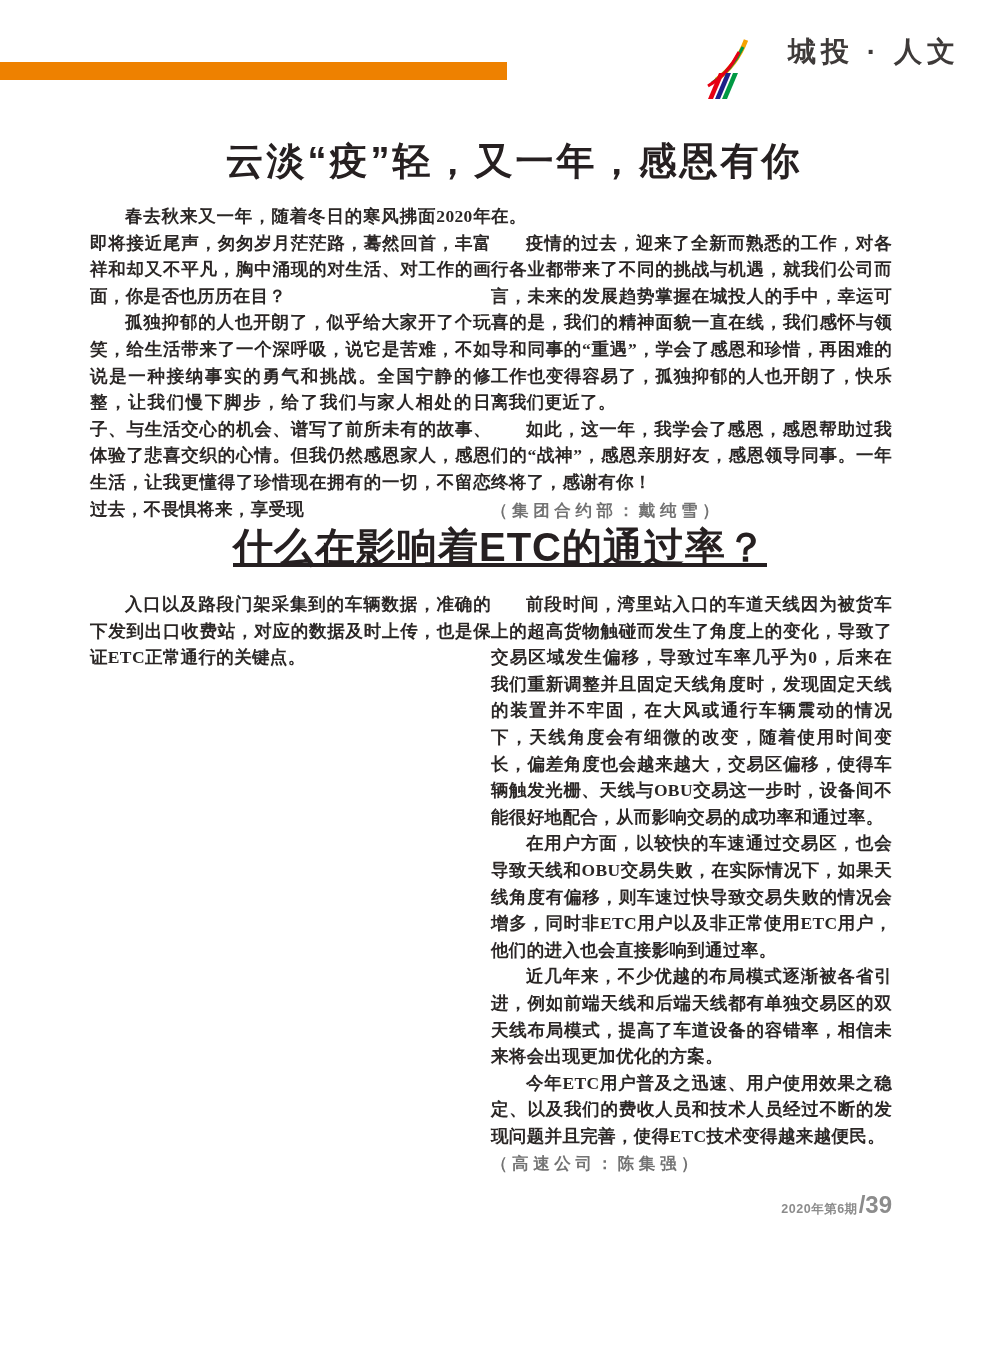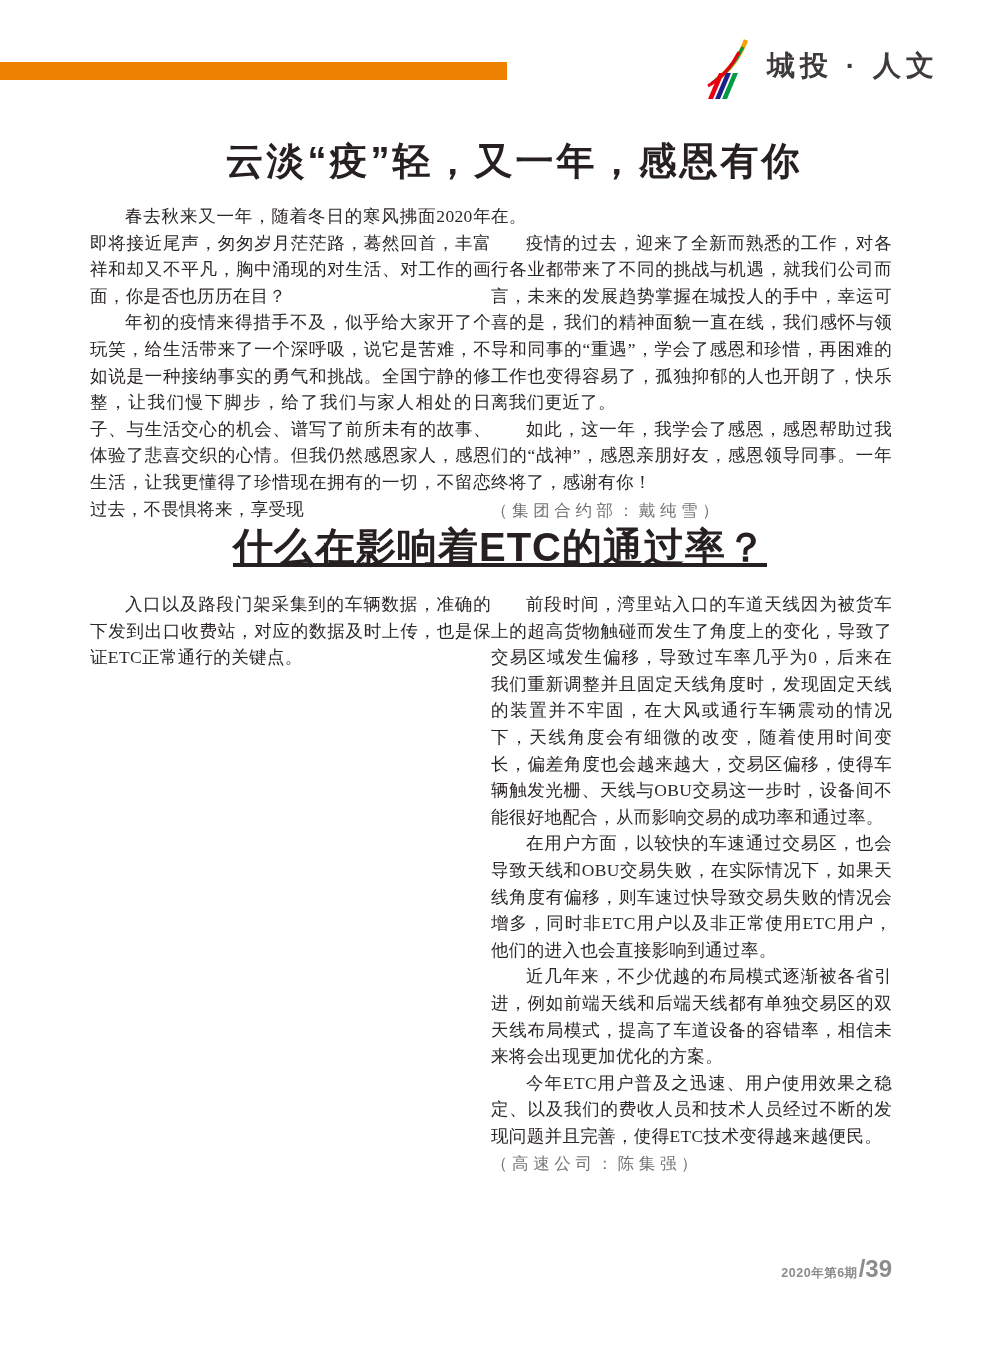--- a/index.html
+++ b/index.html
@@ -18,22 +18,22 @@
   .orange-bar {
     position: absolute;
     left: 0; top: 62px;
     width: 507px; height: 18px;
     background: #ee8100;
   }
   .brand {
     position: absolute;
     left: 700px; top: 38px;
     display: flex;
-    align-items: center;
-    gap: 5px;
+    align-items: flex-start;
+    gap: 26px;
   }
   .brand svg { display:block; }
   .brand-text {
     font-family: "Liberation Sans", "DejaVu Sans", sans-serif;
     font-weight: bold;
     font-size: 28px;
     letter-spacing: 5px;
     color: #3e3a39;
     line-height: 1;
     padding-bottom: 6px;
@@ -53,20 +53,21 @@
     white-space: nowrap;
   }
   .article-1 h1 { font-size: 38px; font-weight: bold; letter-spacing: 3px; margin-left: 28px; }
   .article-2 h1 { font-size: 40px; font-weight: 800; letter-spacing: 1px; text-decoration: underline; }
 
   .columns {
     width: 820px;
     margin: 16px auto 0 auto;
     display: flex;
     gap: 0;
+    font-weight: bold;
   }
   .col { width: 401px; }
 
   .para {
     margin: 0;
     font-size: 17.5px;
     line-height: 26.6px;
     text-align: justify;
     text-indent: 2em;
     letter-spacing: 0.02em;
@@ -79,21 +80,21 @@
     font-size: 16.5px;
     line-height: 26.6px;
     text-align: left;
     letter-spacing: 0.28em;
     color: #737373;
   }
 
   
   .footer {
     position: absolute;
-    top: 1255px;
+    top: 1191px;
     right: 108px;
     display: flex;
     align-items: baseline;
     color: #8c8c8c;
     font-family: "Liberation Sans", "DejaVu Sans", sans-serif;
   }
   .footer .issue { font-size: 12.5px; font-weight: bold; letter-spacing: 0.5px; }
   .footer .pageno { font-size: 24px; font-weight: bold; margin-left: 1px; }
 </style>
 </head>
@@ -115,21 +116,21 @@
     </svg>
     <span class="brand-text">城投 · 人文</span>
   </div>
 
   <article class="article article-1">
     <h1>云淡“疫”轻，又一年，感恩有你</h1>
     <div class="columns">
       <div class="col">
 
       <p class="para">春去秋来又一年，随着冬日的寒风拂面2020年即将接近尾声，匆匆岁月茫茫路，蓦然回首，丰富祥和却又不平凡，胸中涌现的对生活、对工作的画面，你是否也历历在目？</p>
-          <p class="para">年初的疫情来得措手不及，似乎给大家开了个玩笑，给生活带来了一个深呼吸，说它是苦难，不如说是一种接纳事实的勇气和挑战。全国宁静的修整，让我们慢下脚步，给了我们与家人相处的日子、与生活交心的机会、谱写了前所未有的故事、体验了悲喜交织的心情。但我仍然感恩家人，感恩生活，让我更懂得了珍惜现在拥有的一切，不留恋过去，不畏惧将来，享受现</p>
+          <p class="para">孤独抑郁的人也开朗了，似乎给大家开了个玩笑，给生活带来了一个深呼吸，说它是苦难，不如说是一种接纳事实的勇气和挑战。全国宁静的修整，让我们慢下脚步，给了我们与家人相处的日子、与生活交心的机会、谱写了前所未有的故事、体验了悲喜交织的心情。但我仍然感恩家人，感恩生活，让我更懂得了珍惜现在拥有的一切，不留恋过去，不畏惧将来，享受现</p>
         </div>
       <div class="col">
         <div>
 
         <p class="para cont">在。</p>
             <p class="para">疫情的过去，迎来了全新而熟悉的工作，对各行各业都带来了不同的挑战与机遇，就我们公司而言，未来的发展趋势掌握在城投人的手中，幸运可喜的是，我们的精神面貌一直在线，我们感怀与领导和同事的“重遇”，学会了感恩和珍惜，再困难的工作也变得容易了，孤独抑郁的人也开朗了，快乐离我们更近了。</p>
             <p class="para">如此，这一年，我学会了感恩，感恩帮助过我们的“战神”，感恩亲朋好友，感恩领导同事。一年终将了，感谢有你！</p>
           </div>
         <p class="byline">（集团合约部：戴纯雪）</p>
       </div>

